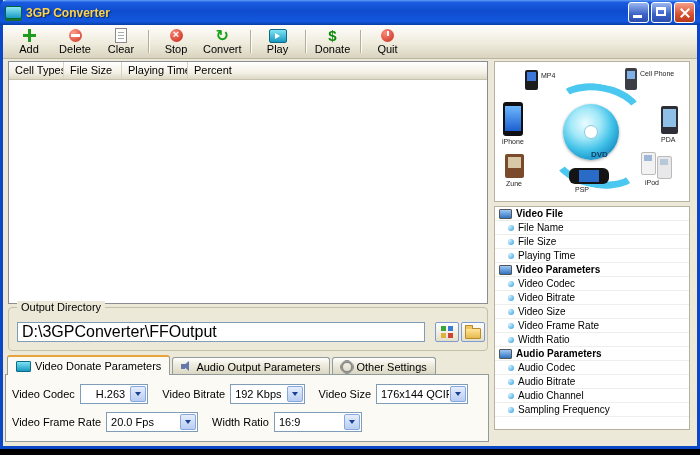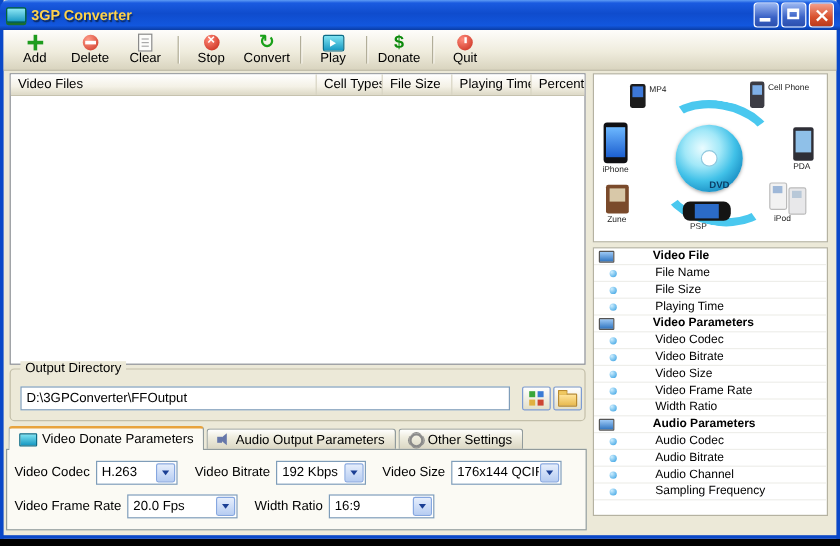--- a/index.html
+++ b/index.html
@@ -95,31 +95,31 @@
   .l-mp4{left:46px;top:10px;} .l-cell{left:145px;top:8px;} .l-iphone{left:7px;top:76px;}
   .l-pda{left:166px;top:74px;} .l-zune{left:11px;top:118px;} .l-psp{left:80px;top:124px;}
   .l-ipod{left:150px;top:117px;}
   
   .info-panel{position:absolute;left:491px;top:181px;width:196px;height:224px;background:#fff;
     border:1px solid #b5b2a1;box-sizing:border-box;overflow:hidden;}
   .irow{height:14px;display:flex;align-items:center;gap:4px;border-bottom:1px solid #eeeeea;
     padding-left:4px;box-sizing:border-box;}
   .irow.item{padding-left:13px;}
   .irow.hdr .ilabel{font-weight:bold;}
-  .ilabel{font-size:10px;line-height:12px;white-space:nowrap;margin-left:28px;}
+  .ilabel{font-size:10px;line-height:12px;white-space:nowrap;}
   .i-tv-s{width:11px;height:8px;border:1px solid #555;border-radius:1px;flex:0 0 auto;
     background:linear-gradient(#9cc8f5,#2f74c0);}
   .dot{width:6px;height:6px;border-radius:50%;flex:0 0 auto;
     background:radial-gradient(circle at 30% 30%,#cdeeff,#2f9ce0);}
   
   .output-group{position:absolute;left:5px;top:282px;width:480px;height:44px;box-sizing:border-box;
     border:1px solid #c3bfa9;border-radius:4px;}
   .group-label{position:absolute;left:8px;top:-7px;background:#ece9d8;padding:0 4px;font-size:11px;}
   .path-input{position:absolute;left:8px;top:14px;width:408px;height:20px;box-sizing:border-box;
-    border:1px solid #7f9db9;background:#fff;font-family:"Liberation Sans",sans-serif;font-size:11px;padding:2px 4px;}
+    border:1px solid #7f9db9;background:#fff;font-family:"Liberation Sans",sans-serif;font-size:16px;padding:2px 4px;}
   .obtn{position:absolute;top:14px;width:24px;height:20px;box-sizing:border-box;border:1px solid #7c9bd2;
     border-radius:2px;background:linear-gradient(#ffffff,#e3dfc9);display:flex;align-items:center;justify-content:center;}
   .obtn1{left:426px;} .obtn2{left:452px;}
   .i-grid{position:relative;width:12px;height:12px;}
   .i-grid::before{content:"";position:absolute;left:0;top:0;width:5px;height:5px;background:#3aa63a;
     box-shadow:7px 0 0 #3a7bd5,0 7px 0 #e0b040,7px 7px 0 #cc4433;}
   .i-folder{position:relative;width:14px;height:9px;background:linear-gradient(#ffe49a,#e8b94e);
     border:1px solid #b98a2e;border-radius:1px;margin-top:3px;}
   .i-folder::before{content:"";position:absolute;left:-1px;top:-4px;width:6px;height:3px;
     background:#f0c860;border:1px solid #b98a2e;border-bottom:none;border-radius:1px 1px 0 0;}
@@ -143,21 +143,21 @@
     background:#fbfaf4;border:1px solid #919b9c;z-index:1;padding:8px 6px 0 6px;}
   .prow{display:flex;align-items:center;height:22px;margin-bottom:6px;}
   .flabel{white-space:nowrap;margin-right:5px;}
   .xp-select{display:flex;align-items:center;height:20px;box-sizing:border-box;border:1px solid #7f9db9;
     background:#fff;margin-right:14px;}
   .xp-select .val{flex:1;padding:0 4px;white-space:nowrap;overflow:hidden;}
   .arrow-btn{width:16px;height:16px;margin:1px;border:1px solid #86a7e0;border-radius:2px;box-sizing:border-box;
     background:linear-gradient(#e6eefc,#b7cdf2);display:flex;align-items:center;justify-content:center;}
   .tri{width:0;height:0;border-left:3.5px solid transparent;border-right:3.5px solid transparent;
     border-top:4px solid #1b3f94;}
-  .w-codec{width:100px;} .w-bitrate{width:108px;} .w-size{width:92px;}
+  .w-codec{width:100px;padding-left:11px;} .w-bitrate{width:108px;} .w-size{width:92px;}
   .w-frate{width:92px;} .w-ratio{width:88px;}
 </style>
 </head>
 <body>
 
 <div class="window">
 
   <div class="titlebar">
     <span class="app-icon"></span>
     <span class="title-text">3GP Converter</span>
@@ -227,21 +227,20 @@
       <div class="tbtn">
         <span class="ticon">
             <span class="i-quit"></span>
           </span>
         <span class="cap">Quit</span>
       </div>
     </div>
 
     <div class="file-list">
       <div class="fl-header">
-        <span class="fl-cell c0">Video Files</span>
         <span class="fl-cell c1">Cell Types</span>
         <span class="fl-cell c2">File Size</span>
         <span class="fl-cell c3">Playing Time</span>
         <span class="fl-cell c4">Percent</span>
       </div>
       <div class="fl-body"></div>
     </div>
 
     <div class="device-panel">
       <span class="arc arc-t"></span>

